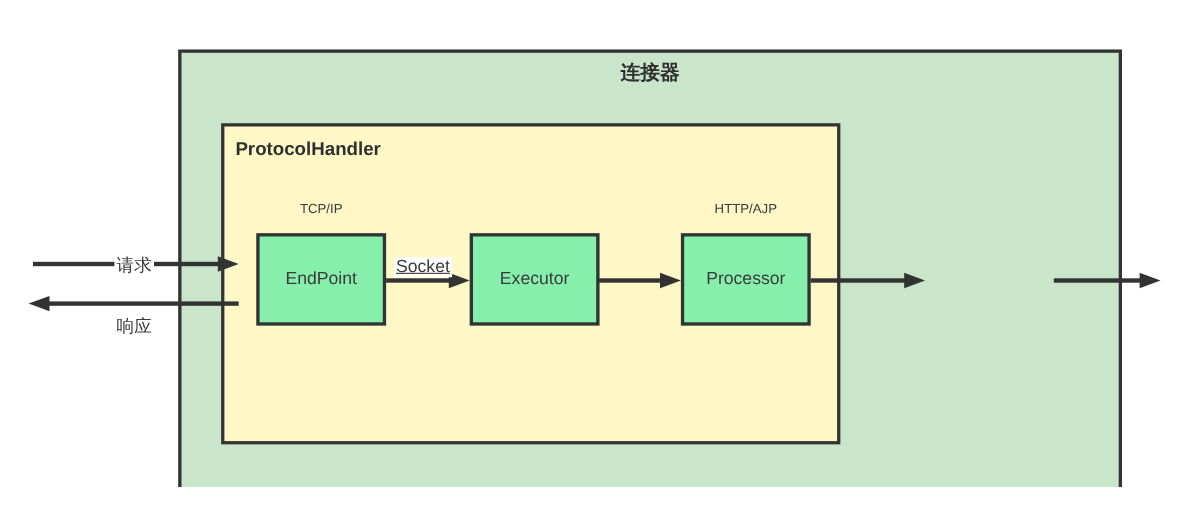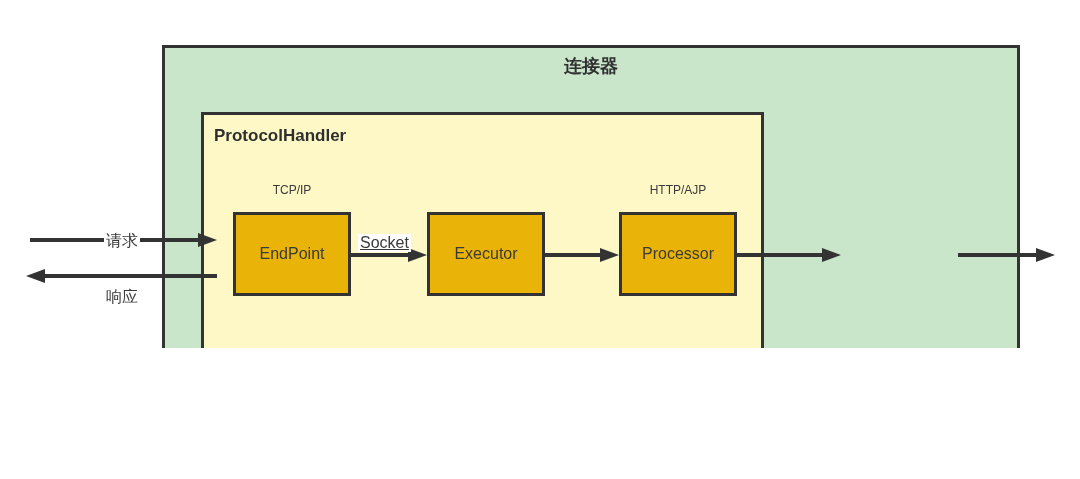--- a/index.html
+++ b/index.html
@@ -1,19 +1,19 @@
 <!DOCTYPE html>
 <html><head>
 <meta charset="utf-8">
 <style>
   html, body { margin: 0; padding: 0; background: #ffffff; }
   .canvas {
     position: relative;
     width: 1080px;
-    height: 348px;
+    height: 443px;
     background: #ffffff;
     overflow: hidden;
     font-family: "Liberation Sans", "DejaVu Sans", sans-serif;
     color: #333333;
   }
   .abs { position: absolute; }
 
   
   .connector-box {
     left: 162px; top: 45px; width: 858px; height: 403px;
@@ -33,21 +33,21 @@
     box-sizing: border-box;
   }
   .protocol-handler-title {
     left: 214px; top: 126px;
     font-size: 17px; font-weight: bold; color: #2f2f2f;
   }
 
   
   .node {
     top: 212px; width: 118px; height: 84px;
-    background: #eab308;
+    background: #86efac;
     border: 3px solid #333333;
     box-sizing: border-box;
     display: flex; align-items: center; justify-content: center;
     font-size: 16px; color: #3a3a3a;
   }
   .node-endpoint  { left: 233px; }
   .node-executor  { left: 427px; }
   .node-processor { left: 619px; }
   .node-adapter   { left: 841px; }
 

